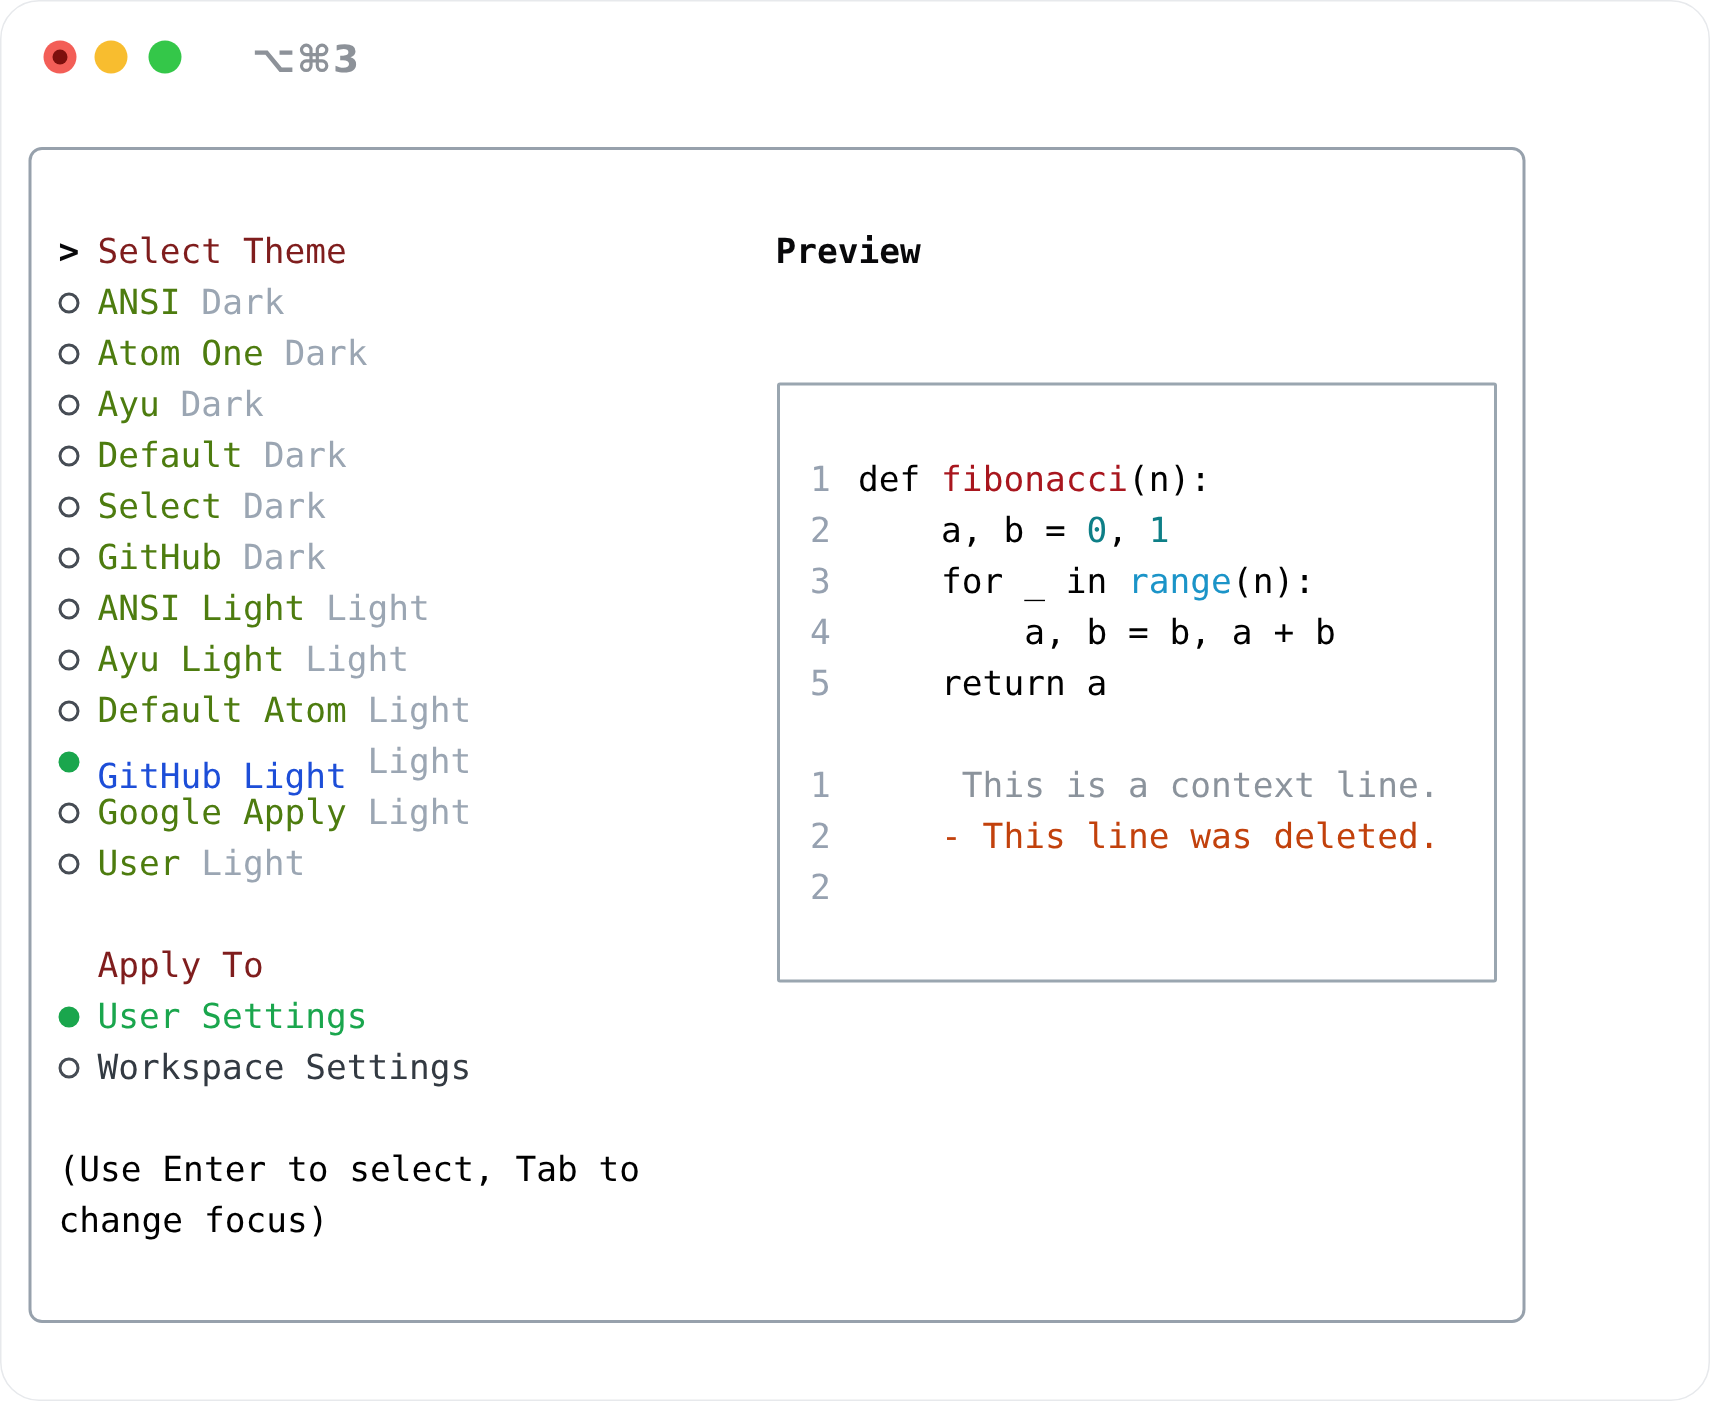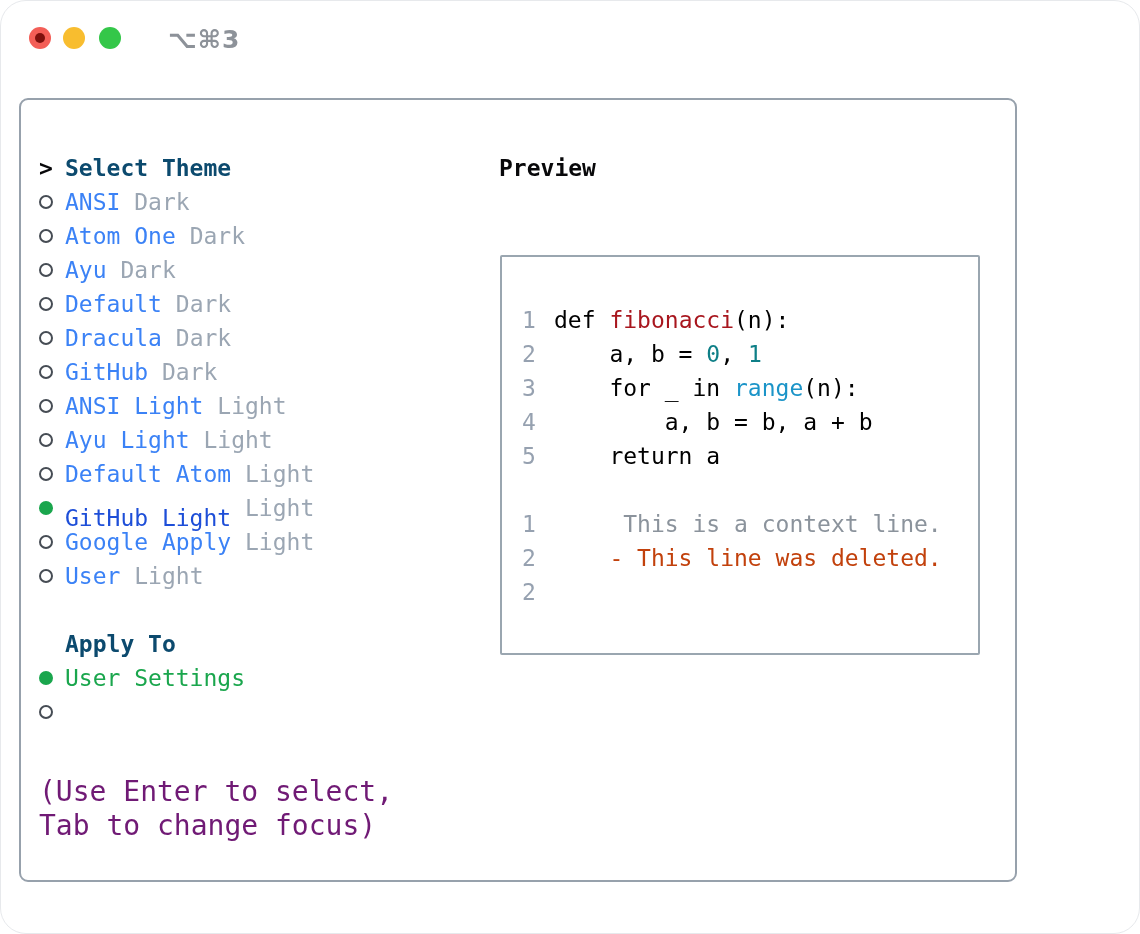--- a/index.html
+++ b/index.html
@@ -33,38 +33,38 @@
     position: absolute; left: 18px; top: 97px;
     width: 998px; height: 784px;
     border: 2px solid #97a1ac;
     border-radius: 9px;
     background: #ffffff;
   }
 
   .row { display: flex; align-items: center; height: 34px; font-size: 23px; }
   .marker { width: 26px; flex: 0 0 26px; display: flex; align-items: center; }
   .prompt { color: #08080a; font-weight: bold; }
-  .h { color: #0c4a6e; font-weight: bold; }
+  .h { color: #7f1d1d; font-weight: normal; }
 
   .left { position: absolute; left: 18px; top: 51px; width: 450px; }
   .spacer { height: 34px; }
 
   .circle { width: 14px; height: 14px; border-radius: 50%; border: 2px solid #464c54; }
   .circle.sel { background: #1aa64d; border-color: #1aa64d; }
 
-  .t-name { color: #3b82f6; white-space: pre; }
+  .t-name { color: #4d7c0f; white-space: pre; }
   .t-name.sel { color: #1d4ed8; margin-top: 20px; }
   .t-badge { color: #9ba6b3; white-space: pre; }
   .opt-label { color: #333a42; white-space: pre; }
   .opt-label.sel { color: #1aa64d; }
 
-  .hint { margin-top: 12px; width: 420px; font-size: 28px; line-height: 34px; color: #701a75; }
+  .hint { margin-top: 0; width: 420px; font-size: 23px; line-height: 34px; color: #000000; }
 
   
-  .right { position: absolute; left: 478px; top: 51px; }
+  .right { position: absolute; left: 496px; top: 51px; }
   .preview-h { font-size: 23px; font-weight: bold; color: #08080a; height: 34px; line-height: 34px; }
   .preview-box {
     position: absolute; left: 1px; top: 104px;
     width: 480px; height: 400px;
     border: 2px solid #9aa6b0;
     border-radius: 2px;
     background: #ffffff;
     padding: 46px 0 0 20px;
     overflow: hidden;
   }
@@ -127,21 +127,21 @@
             <span class="marker">
               <span class="circle"></span>
             </span>
             <span class="t-name">Default</span>
             <span class="t-badge"> Dark</span>
           </div>
           <div class="row">
             <span class="marker">
               <span class="circle"></span>
             </span>
-            <span class="t-name">Dracula</span>
+            <span class="t-name">Select</span>
             <span class="t-badge"> Dark</span>
           </div>
           <div class="row">
             <span class="marker">
               <span class="circle"></span>
             </span>
             <span class="t-name">GitHub</span>
             <span class="t-badge"> Dark</span>
           </div>
           <div class="row">
@@ -199,20 +199,21 @@
           <div class="row">
             <span class="marker">
               <span class="circle sel"></span>
             </span>
             <span class="opt-label sel">User Settings</span>
           </div>
           <div class="row">
             <span class="marker">
               <span class="circle"></span>
             </span>
+            <span class="opt-label">Workspace Settings</span>
           </div>
         </div>
 
       <div class="spacer"></div>
 
       <div class="hint">(Use Enter to select, Tab to change focus)</div>
     </div>
 
     <div class="right">
       <div class="preview-h">Preview</div>

